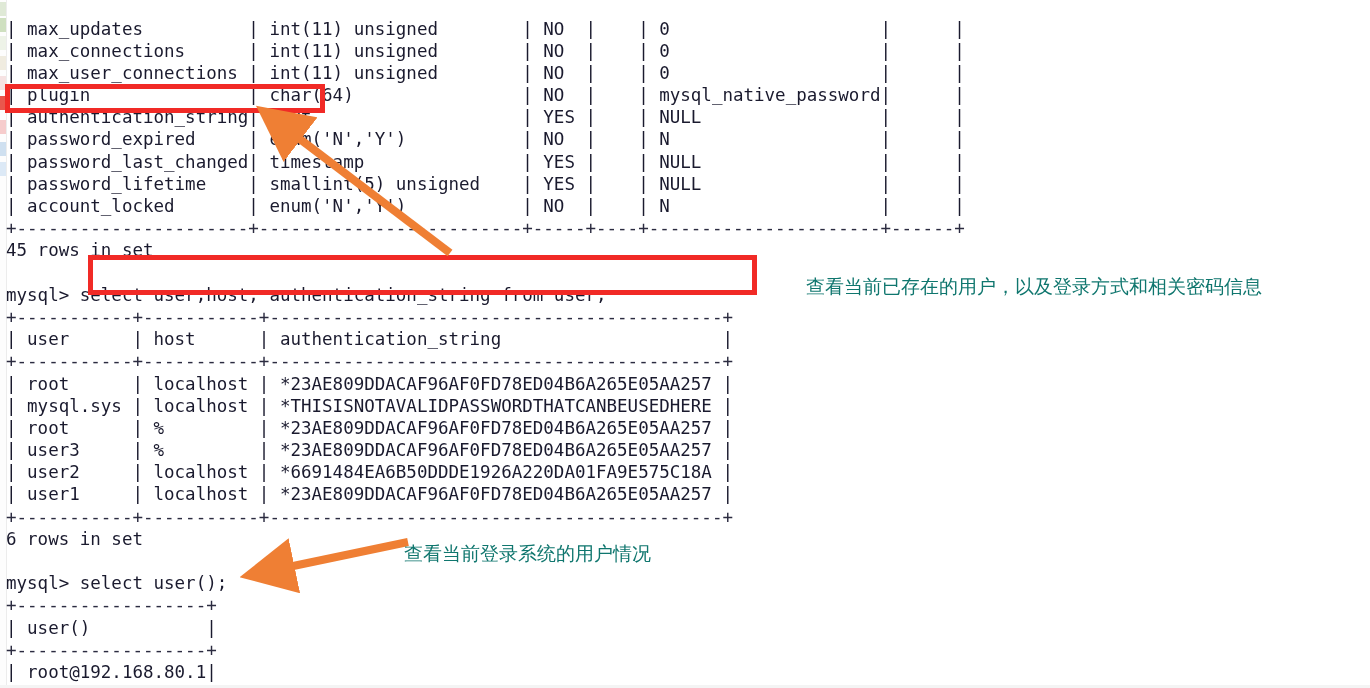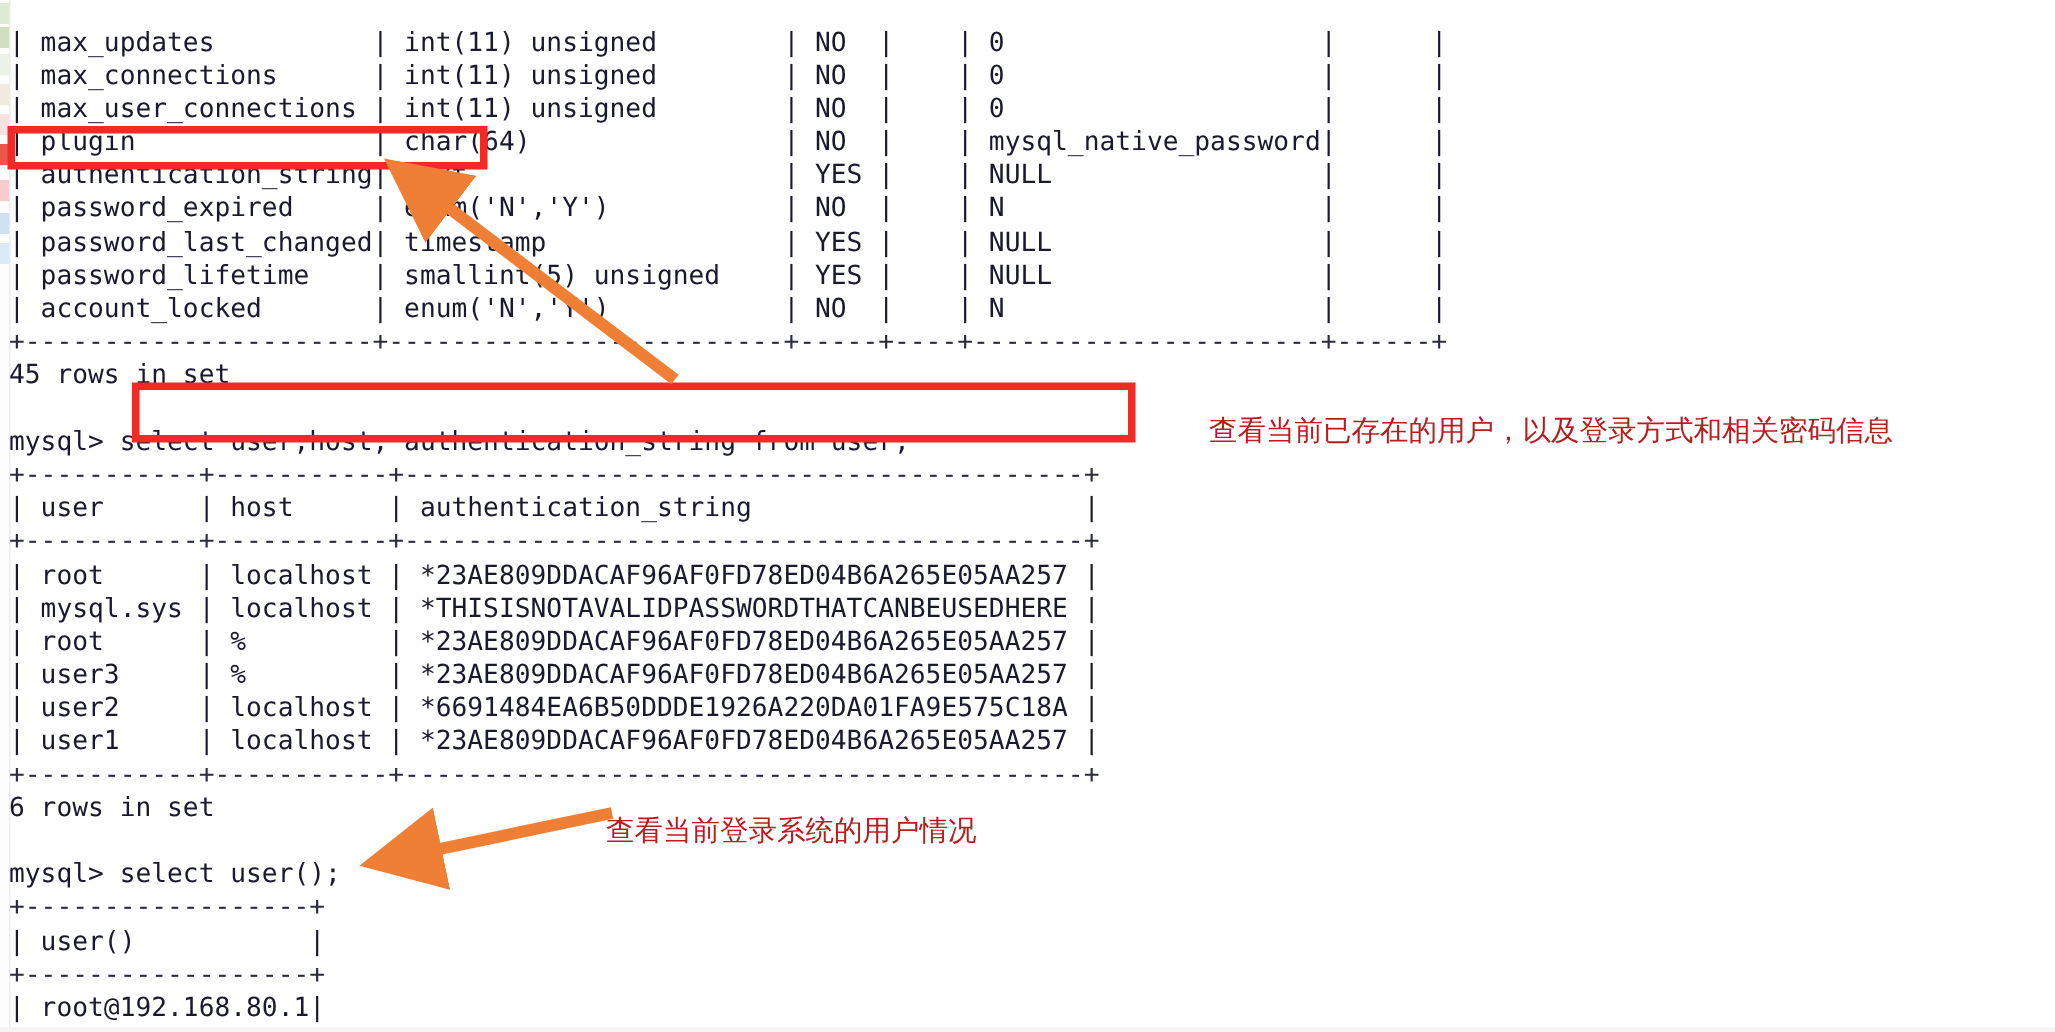--- a/index.html
+++ b/index.html
@@ -70,21 +70,21 @@
   #redbox-select-query {
     left: 88px;
     top: 255px;
     width: 669px;
     height: 40px;
   }
 
   
   .annotation {
     position: absolute;
-    color: #b91c1c;
+    color: #0f766e;
     font-family: Liberation Serif, serif;
     font-size: 19px;
     white-space: nowrap;
   }
   #annotation-users {
     left: 806px;
     top: 274px;
   }
   #annotation-current-user {
     left: 404px;

